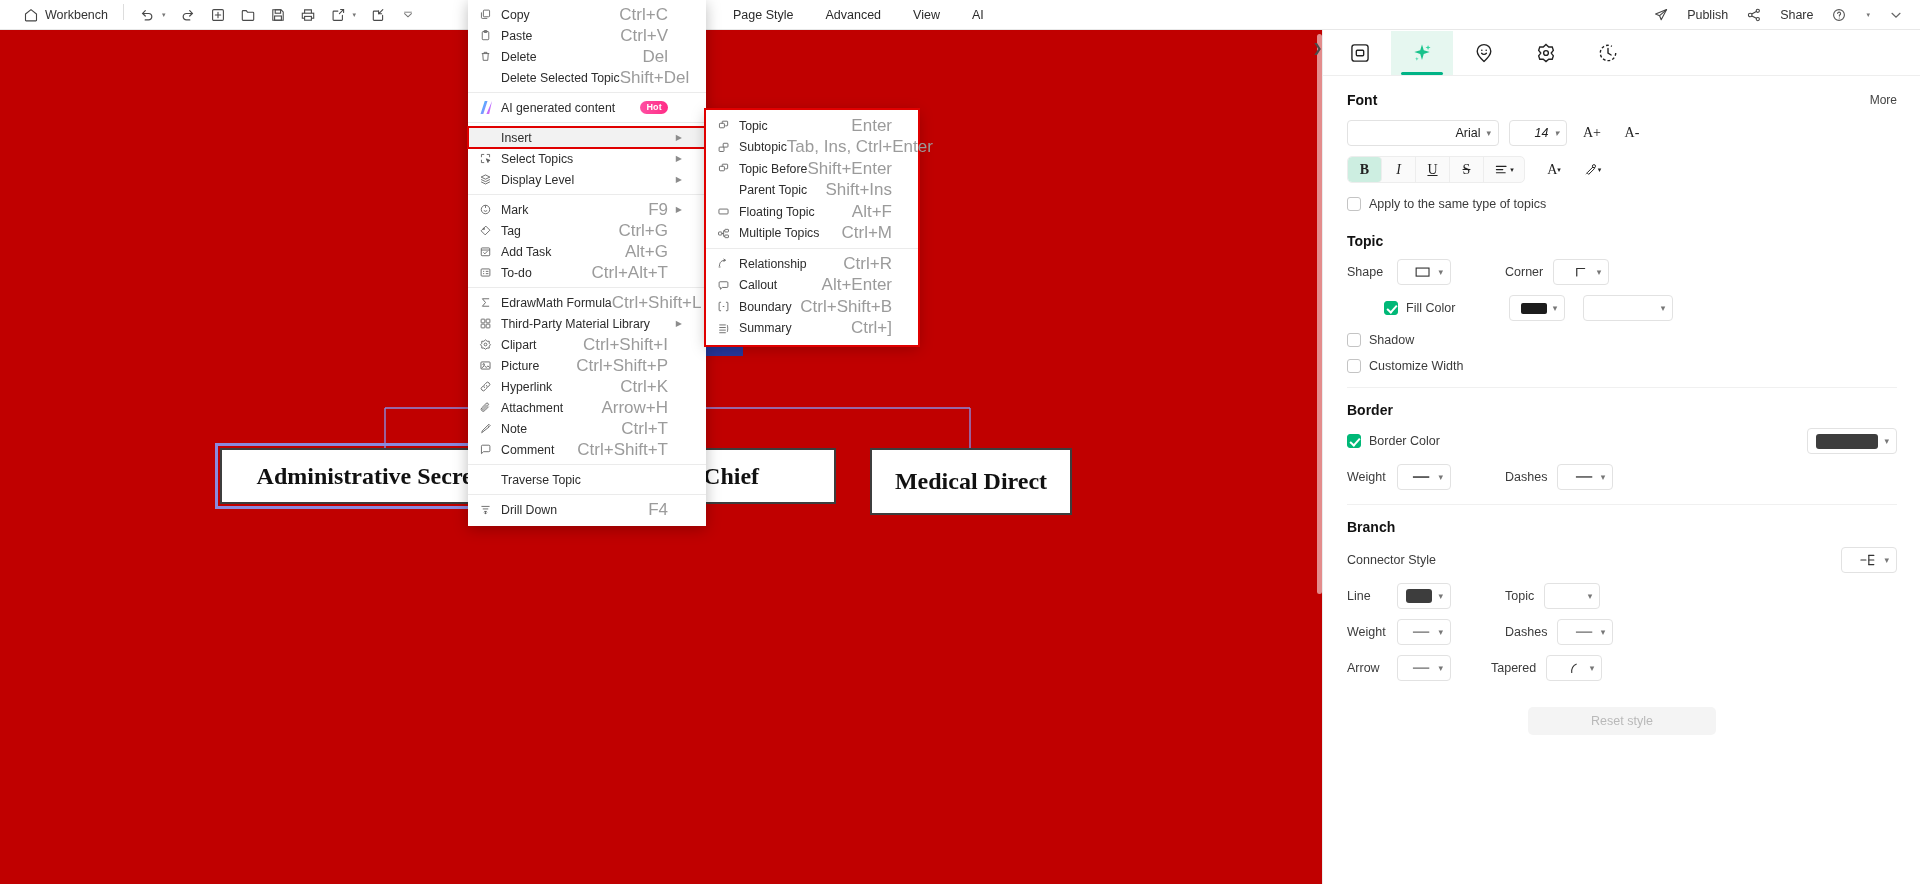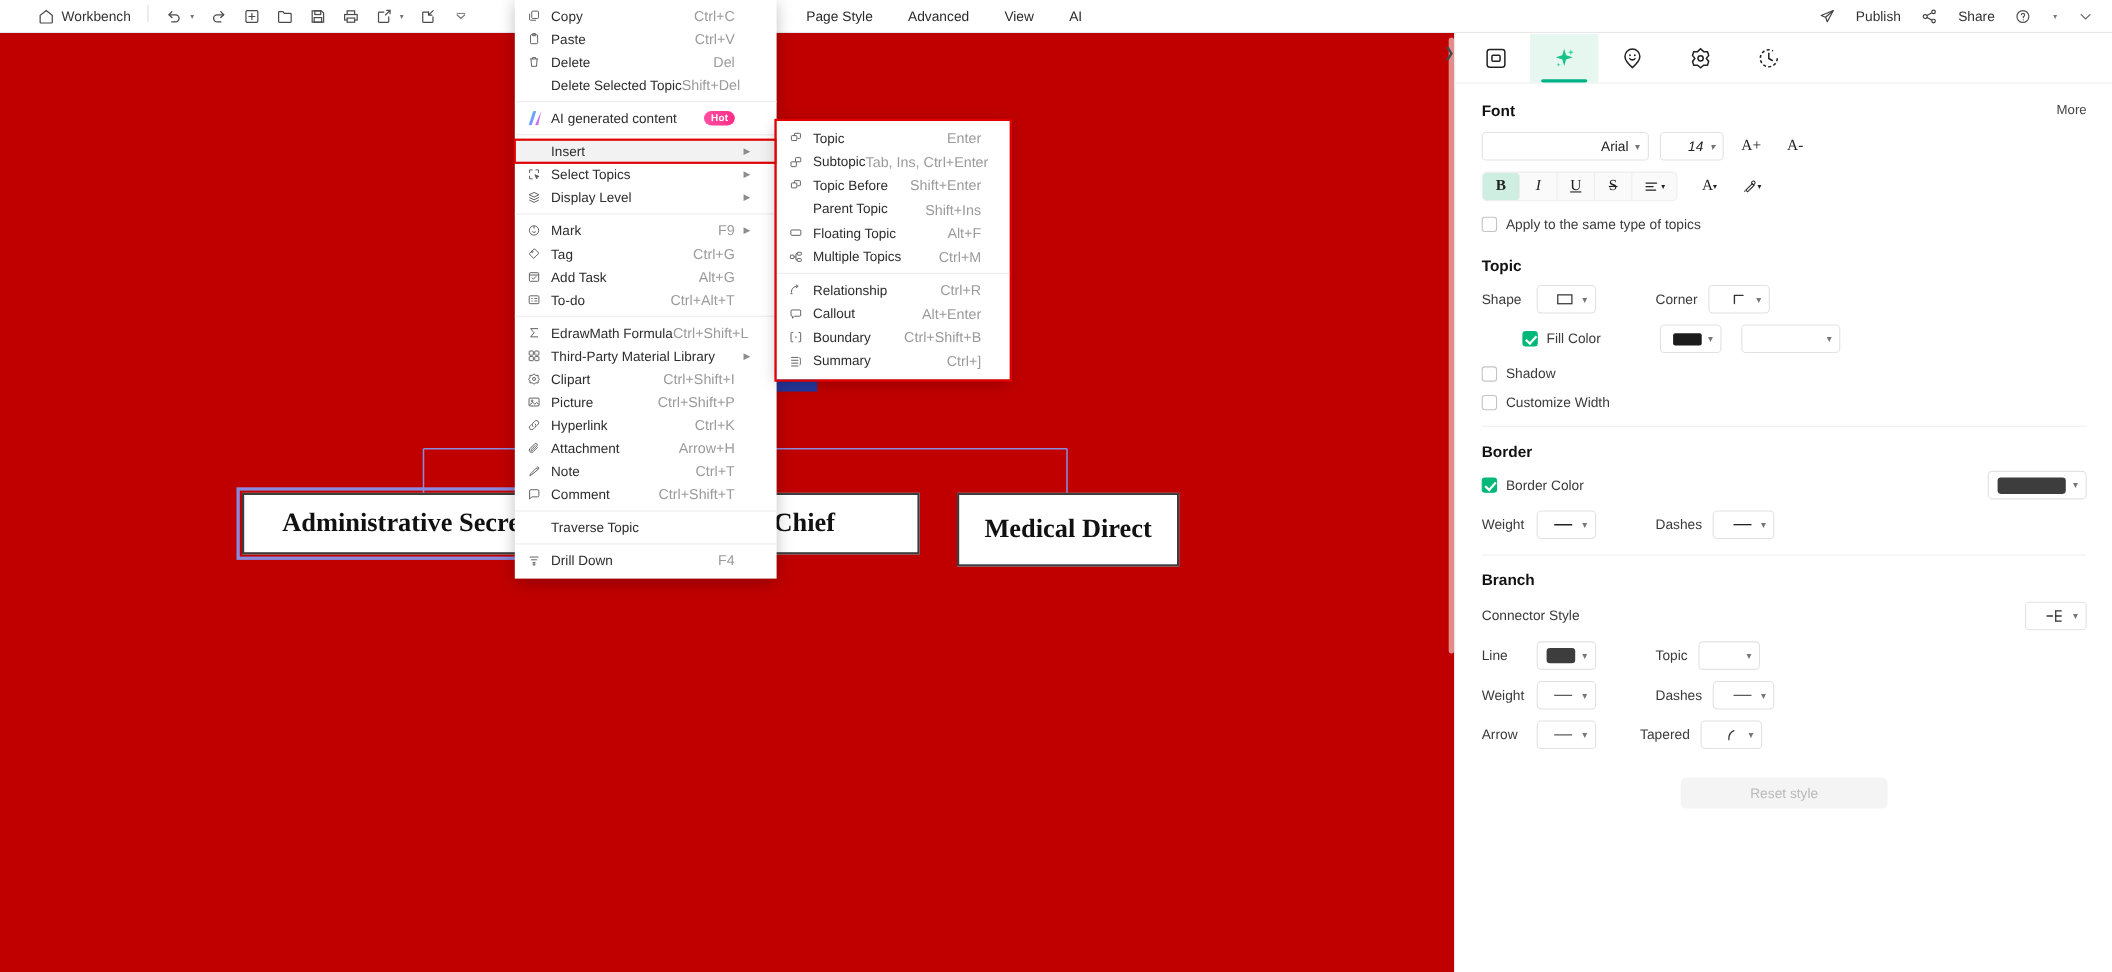--- a/index.html
+++ b/index.html
@@ -10,21 +10,21 @@
     background: #c00000;
   }
   #app { position: relative; width: 1920px; height: 884px; }
 
   
   .topbar {
     position: absolute; left: 0; top: 0; width: 1920px; height: 30px;
     background: #ffffff; display: flex; align-items: center;
     border-bottom: 1px solid #e8e8e8; z-index: 30;
   }
-  .tb-left { display: flex; align-items: flex-start; padding-left: 27px; gap: 0px; }
+  .tb-left { display: flex; align-items: flex-start; padding-left: 16px; gap: 0px; }
   .tb-item {
     display: flex; align-items: center; gap: 6px;
     padding: 3px 7px; font-size: 12.5px; color: #333; cursor: default;
     border-radius: 3px;
   }
   .tb-sep { width: 1px; height: 16px; background: #ddd; margin: 0 8px; }
   .ic { display: inline-block; width: 16px; height: 16px; position: relative; }
   .ic svg { display: block; width: 16px; height: 16px; }
   .caret { font-size: 7px; color: #777; margin-left: 1px; }
 
@@ -70,21 +70,21 @@
     background: #ffffff; box-shadow: 0 3px 14px rgba(0,0,0,0.26);
     padding: 4px 0 6px 0; z-index: 50; font-size: 12.3px; color: #2d2d2d;
   }
   .mi {
     position: relative; display: flex; align-items: center;
     height: 21px; padding: 0 24px 0 8px; cursor: default;
   }
   .mi .mi-ic { width: 18px; flex: 0 0 18px; display:flex; align-items:center; justify-content:center; color:#555; }
   .mi .mi-ic svg { width: 13px; height: 13px; display:block; }
   .mi .mi-label { flex: 1 1 auto; padding-left: 7px; white-space: nowrap; }
-  .mi .mi-sk { color: #9b9b9b; font-size: 13px; padding-right: 2px; white-space: nowrap; }
+  .mi .mi-sk { color: #9b9b9b; font-size: 17px; padding-right: 2px; white-space: nowrap; }
   .mi .mi-arrow {
     width: 12px; flex: 0 0 12px; text-align: right; color: #8c8c8c; font-size: 8px;
   }
   .mi-sep { height: 1px; background: #ebebeb; margin: 4px 0px 4px 0px; }
   .mi.hl {
     background: #f2f2f2;
     outline: 2px solid #e00000; outline-offset: -1px;
   }
   .badge-hot {
     background: linear-gradient(90deg,#ff4fa3,#ff2d86);

